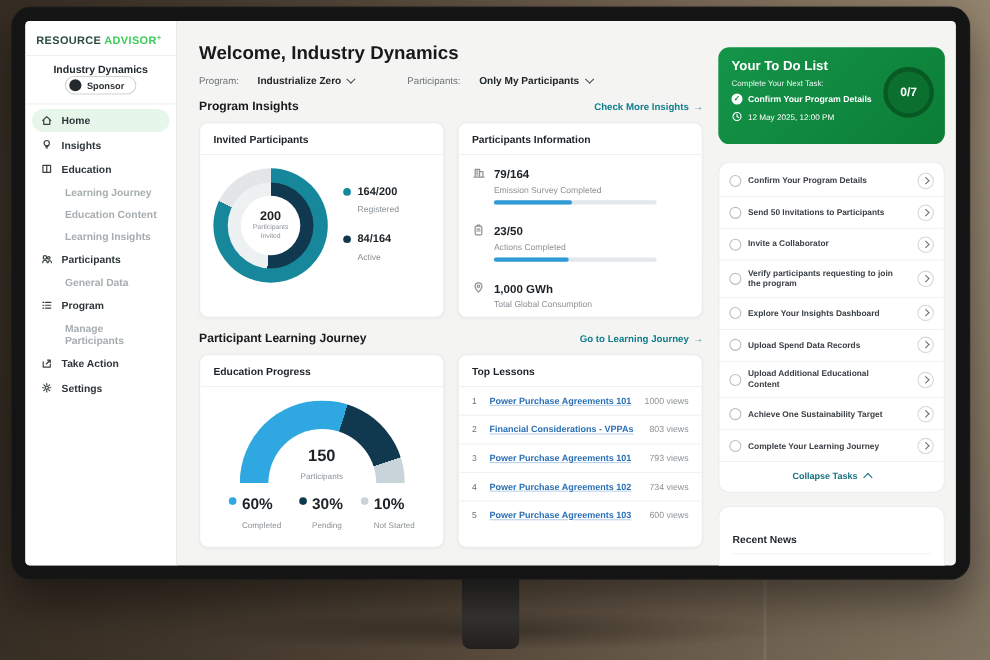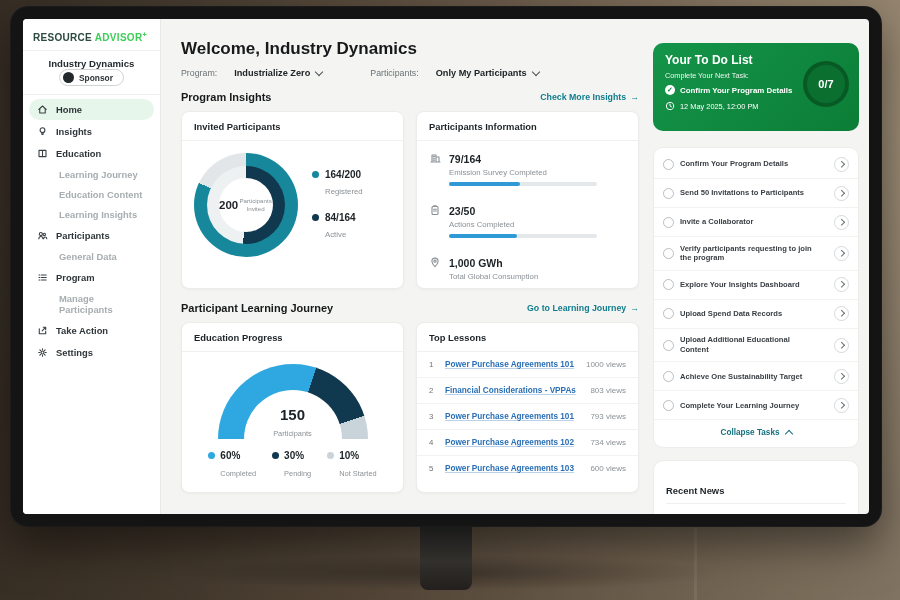--- a/index.html
+++ b/index.html
@@ -54,21 +54,21 @@
   .sec-link{font-size:8.8px;color:#0f7d8e;font-weight:bold;text-decoration:none;display:flex;align-items:center;gap:4px;cursor:pointer;}
   .cards-row{display:flex;gap:12px;}
   .card{background:#fff;border:1px solid #ececea;border-radius:8px;box-shadow:0 1px 3px rgba(0,0,0,.04);flex:1;overflow:hidden;}
   .card-title{font-size:9.4px;font-weight:bold;color:#1d2327;padding:9px 12px 8px;border-bottom:1px solid #f0f0ee;}
   
   .donut-body{display:flex;align-items:center;gap:14px;padding:12px 10px 14px 12px;}
   .donut{position:relative;width:104px;height:104px;flex:none;}
   .ring{position:absolute;border-radius:50%;}
   .ring.outer{inset:0;}
   .ring.inner{inset:13px;}
-  .hole{position:absolute;inset:25px;background:#fff;border-radius:50%;display:flex;flex-direction:row;
+  .hole{position:absolute;inset:25px;background:#fff;border-radius:50%;display:flex;flex-direction:column;
     align-items:center;justify-content:center;text-align:center;}
   .hole b{font-size:11.5px;color:#1c2226;}
   .hole span{font-size:6.2px;color:#8b9196;line-height:1.3;width:42px;}
   .legend-col{display:flex;flex-direction:column;gap:14px;}
   .legend-item{display:flex;align-items:flex-start;gap:6px;}
   .dot{width:7px;height:7px;border-radius:50%;margin-top:2px;flex:none;}
   .legend-item b{font-size:10px;color:#1c2226;display:block;}
   .legend-item span{font-size:7.8px;color:#8b9196;}
   
   .stat{display:flex;gap:8px;padding:8px 12px 7px;align-items:flex-start;}
@@ -81,21 +81,21 @@
   
   .gauge-card-body{display:flex;flex-direction:column;align-items:center;padding:12px 10px 12px;}
   .gauge-wrap{position:relative;width:150px;height:76px;overflow:hidden;}
   .gauge-circle{position:absolute;left:0;top:0;width:150px;height:150px;border-radius:50%;}
   .gauge-hole{position:absolute;left:26px;top:26px;width:98px;height:98px;border-radius:50%;background:#fff;}
   .gauge-center{position:absolute;left:0;right:0;bottom:0;text-align:center;}
   .gauge-center b{font-size:15px;color:#1c2226;display:block;line-height:1;}
   .gauge-center span{font-size:7.4px;color:#8b9196;}
   .gauge-legend{display:flex;gap:16px;margin-top:10px;}
   .g-leg{display:flex;gap:5px;align-items:flex-start;}
-  .g-leg b{font-size:10px;color:#1c2226;display:block;line-height:1.2;}
+  .g-leg b{font-size:14px;color:#1c2226;display:block;line-height:1.2;}
   .g-leg span{font-size:7.4px;color:#8b9196;}
   
   .lesson{display:flex;align-items:center;gap:8px;padding:8px 12px;border-bottom:1px solid #f2f2f0;}
   .lesson:last-child{border-bottom:none;}
   .lesson .rank{color:#6b7277;font-size:7.8px;width:8px;flex:none;}
   .lesson a{color:#2a6fb5;font-weight:bold;font-size:8.2px;text-decoration:underline;
     text-decoration-color:#b9d2ea;cursor:pointer;}
   .lesson .views{margin-left:auto;color:#8b9196;font-size:8px;white-space:nowrap;}
   
   .rightbar{position:absolute;left:630px;top:0;width:216px;height:100%;box-sizing:border-box;padding:24px 10px 0 0;}

